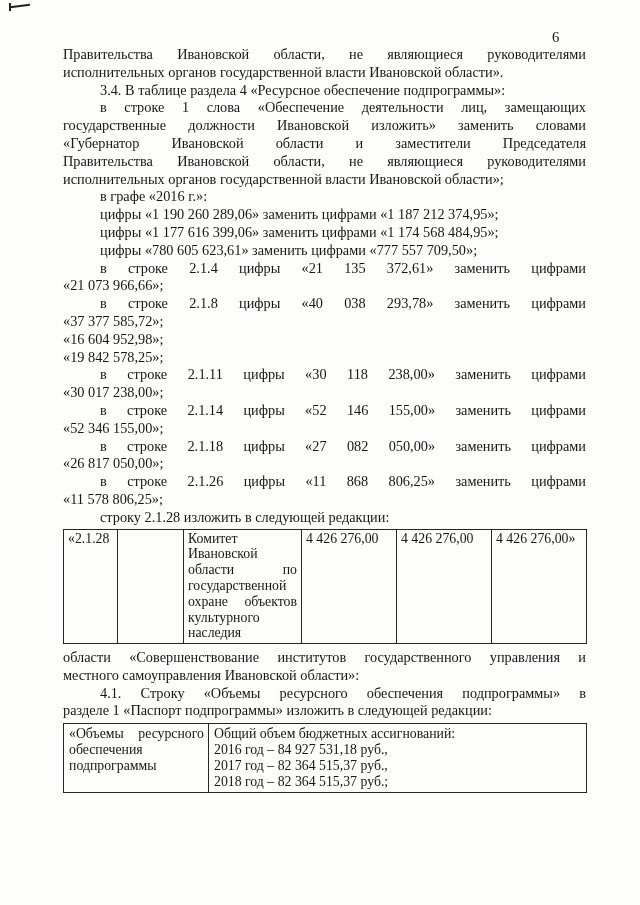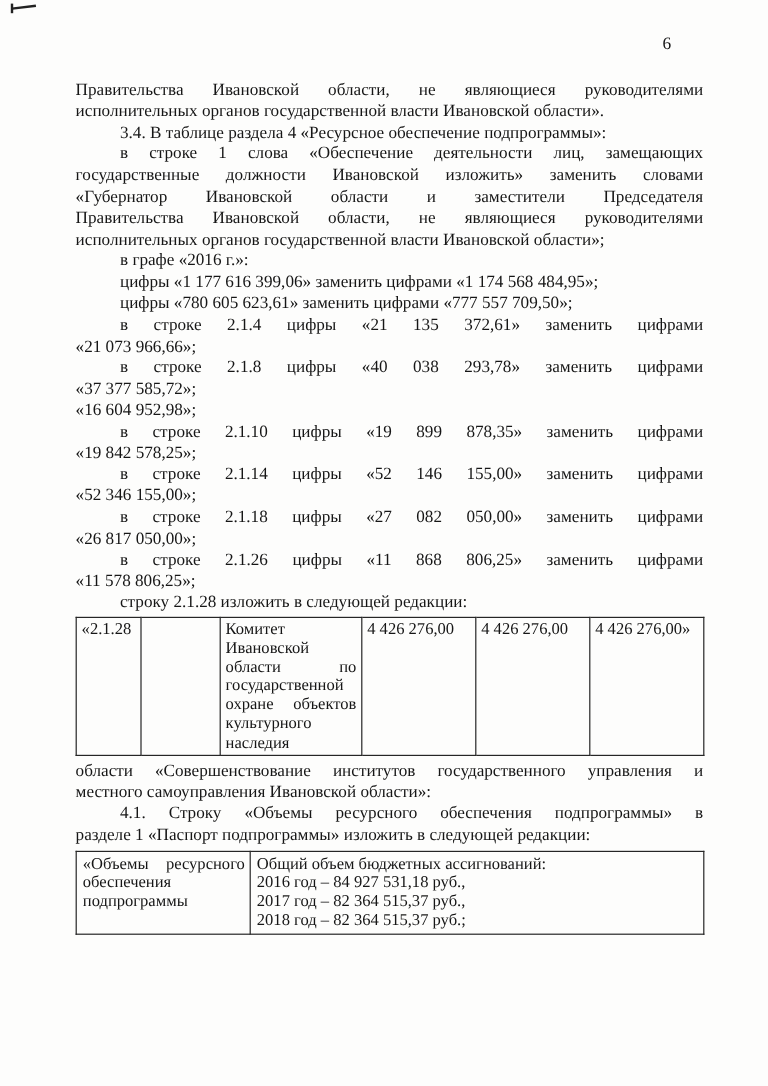--- a/index.html
+++ b/index.html
@@ -10,21 +10,21 @@
     font-family:"Liberation Serif", serif;
   }
   
   .artifact{position:absolute;left:9px;top:3px;width:22px;height:8px;}
   .artifact::before{content:"";position:absolute;left:1px;top:2px;width:20px;height:2px;background:#222;transform:rotate(-7deg);}
   .artifact::after{content:"";position:absolute;left:0;top:0;width:2px;height:8px;background:#222;}
 
   .pagenum{position:absolute;top:29px;left:552px;font-size:14.5px;}
 
   .body{
-    position:absolute;left:63px;top:67px;width:523px;
+    position:absolute;left:63px;top:46px;width:523px;
     font-size:14.3px;line-height:17.8px;font-family:Liberation Serif, serif;
   }
   .para{margin:0;padding:0;}
   .ln{display:block;}
   .ln.j{text-align:justify;text-align-last:justify;-moz-text-align-last:justify;}
   .ln.l{text-align:left;text-align-last:left;}
   .ln.ind{padding-left:37px;text-align:right;}
 
   table{border-collapse:collapse;table-layout:fixed;width:523px;
         font-size:13.8px;line-height:15.8px;}
@@ -60,40 +60,46 @@
       <span class="ln j">государственные должности Ивановской изложить» заменить словами</span>
       <span class="ln j">«Губернатор Ивановской области и заместители Председателя</span>
       <span class="ln j">Правительства Ивановской области, не являющиеся руководителями</span>
       <span class="ln l">исполнительных органов государственной власти Ивановской области»;</span>
     </p>
 
     <p class="para">
       <span class="ln l ind">в графе «2016 г.»:</span>
     </p>
     <p class="para">
+      <span class="ln l ind">цифры «1&nbsp;190&nbsp;260&nbsp;289,06» заменить цифрами «1&nbsp;187&nbsp;212&nbsp;374,95»;</span>
+    </p>
+    <p class="para">
       <span class="ln l ind">цифры «1&nbsp;177&nbsp;616&nbsp;399,06» заменить цифрами «1&nbsp;174&nbsp;568&nbsp;484,95»;</span>
     </p>
     <p class="para">
       <span class="ln l ind">цифры «780&nbsp;605&nbsp;623,61» заменить цифрами «777&nbsp;557&nbsp;709,50»;</span>
     </p>
 
     <p class="para">
       <span class="ln j ind">в строке 2.1.4 цифры «21&nbsp;135&nbsp;372,61» заменить цифрами</span>
       <span class="ln l">«21&nbsp;073&nbsp;966,66»;</span>
     </p>
     <p class="para">
       <span class="ln j ind">в строке 2.1.8 цифры «40&nbsp;038&nbsp;293,78» заменить цифрами</span>
       <span class="ln l">«37&nbsp;377&nbsp;585,72»;</span>
     </p>
     <p class="para">
       <span class="ln l">«16&nbsp;604&nbsp;952,98»;</span>
     </p>
     <p class="para">
-      <span class="ln j ind">в строке 2.1.10 цифры «19&nbsp;899&nbsp;878,35» заменить цифрами</span>
       <span class="ln l">«19&nbsp;842&nbsp;578,25»;</span>
+    </p>
+    <p class="para">
+      <span class="ln j ind">в строке 2.1.11 цифры «30&nbsp;118&nbsp;238,00» заменить цифрами</span>
+      <span class="ln l">«30&nbsp;017&nbsp;238,00»;</span>
     </p>
     <p class="para">
       <span class="ln j ind">в строке 2.1.14 цифры «52&nbsp;146&nbsp;155,00» заменить цифрами</span>
       <span class="ln l">«52&nbsp;346&nbsp;155,00»;</span>
     </p>
     <p class="para">
       <span class="ln j ind">в строке 2.1.18 цифры «27&nbsp;082&nbsp;050,00» заменить цифрами</span>
       <span class="ln l">«26&nbsp;817&nbsp;050,00»;</span>
     </p>
     <p class="para">

